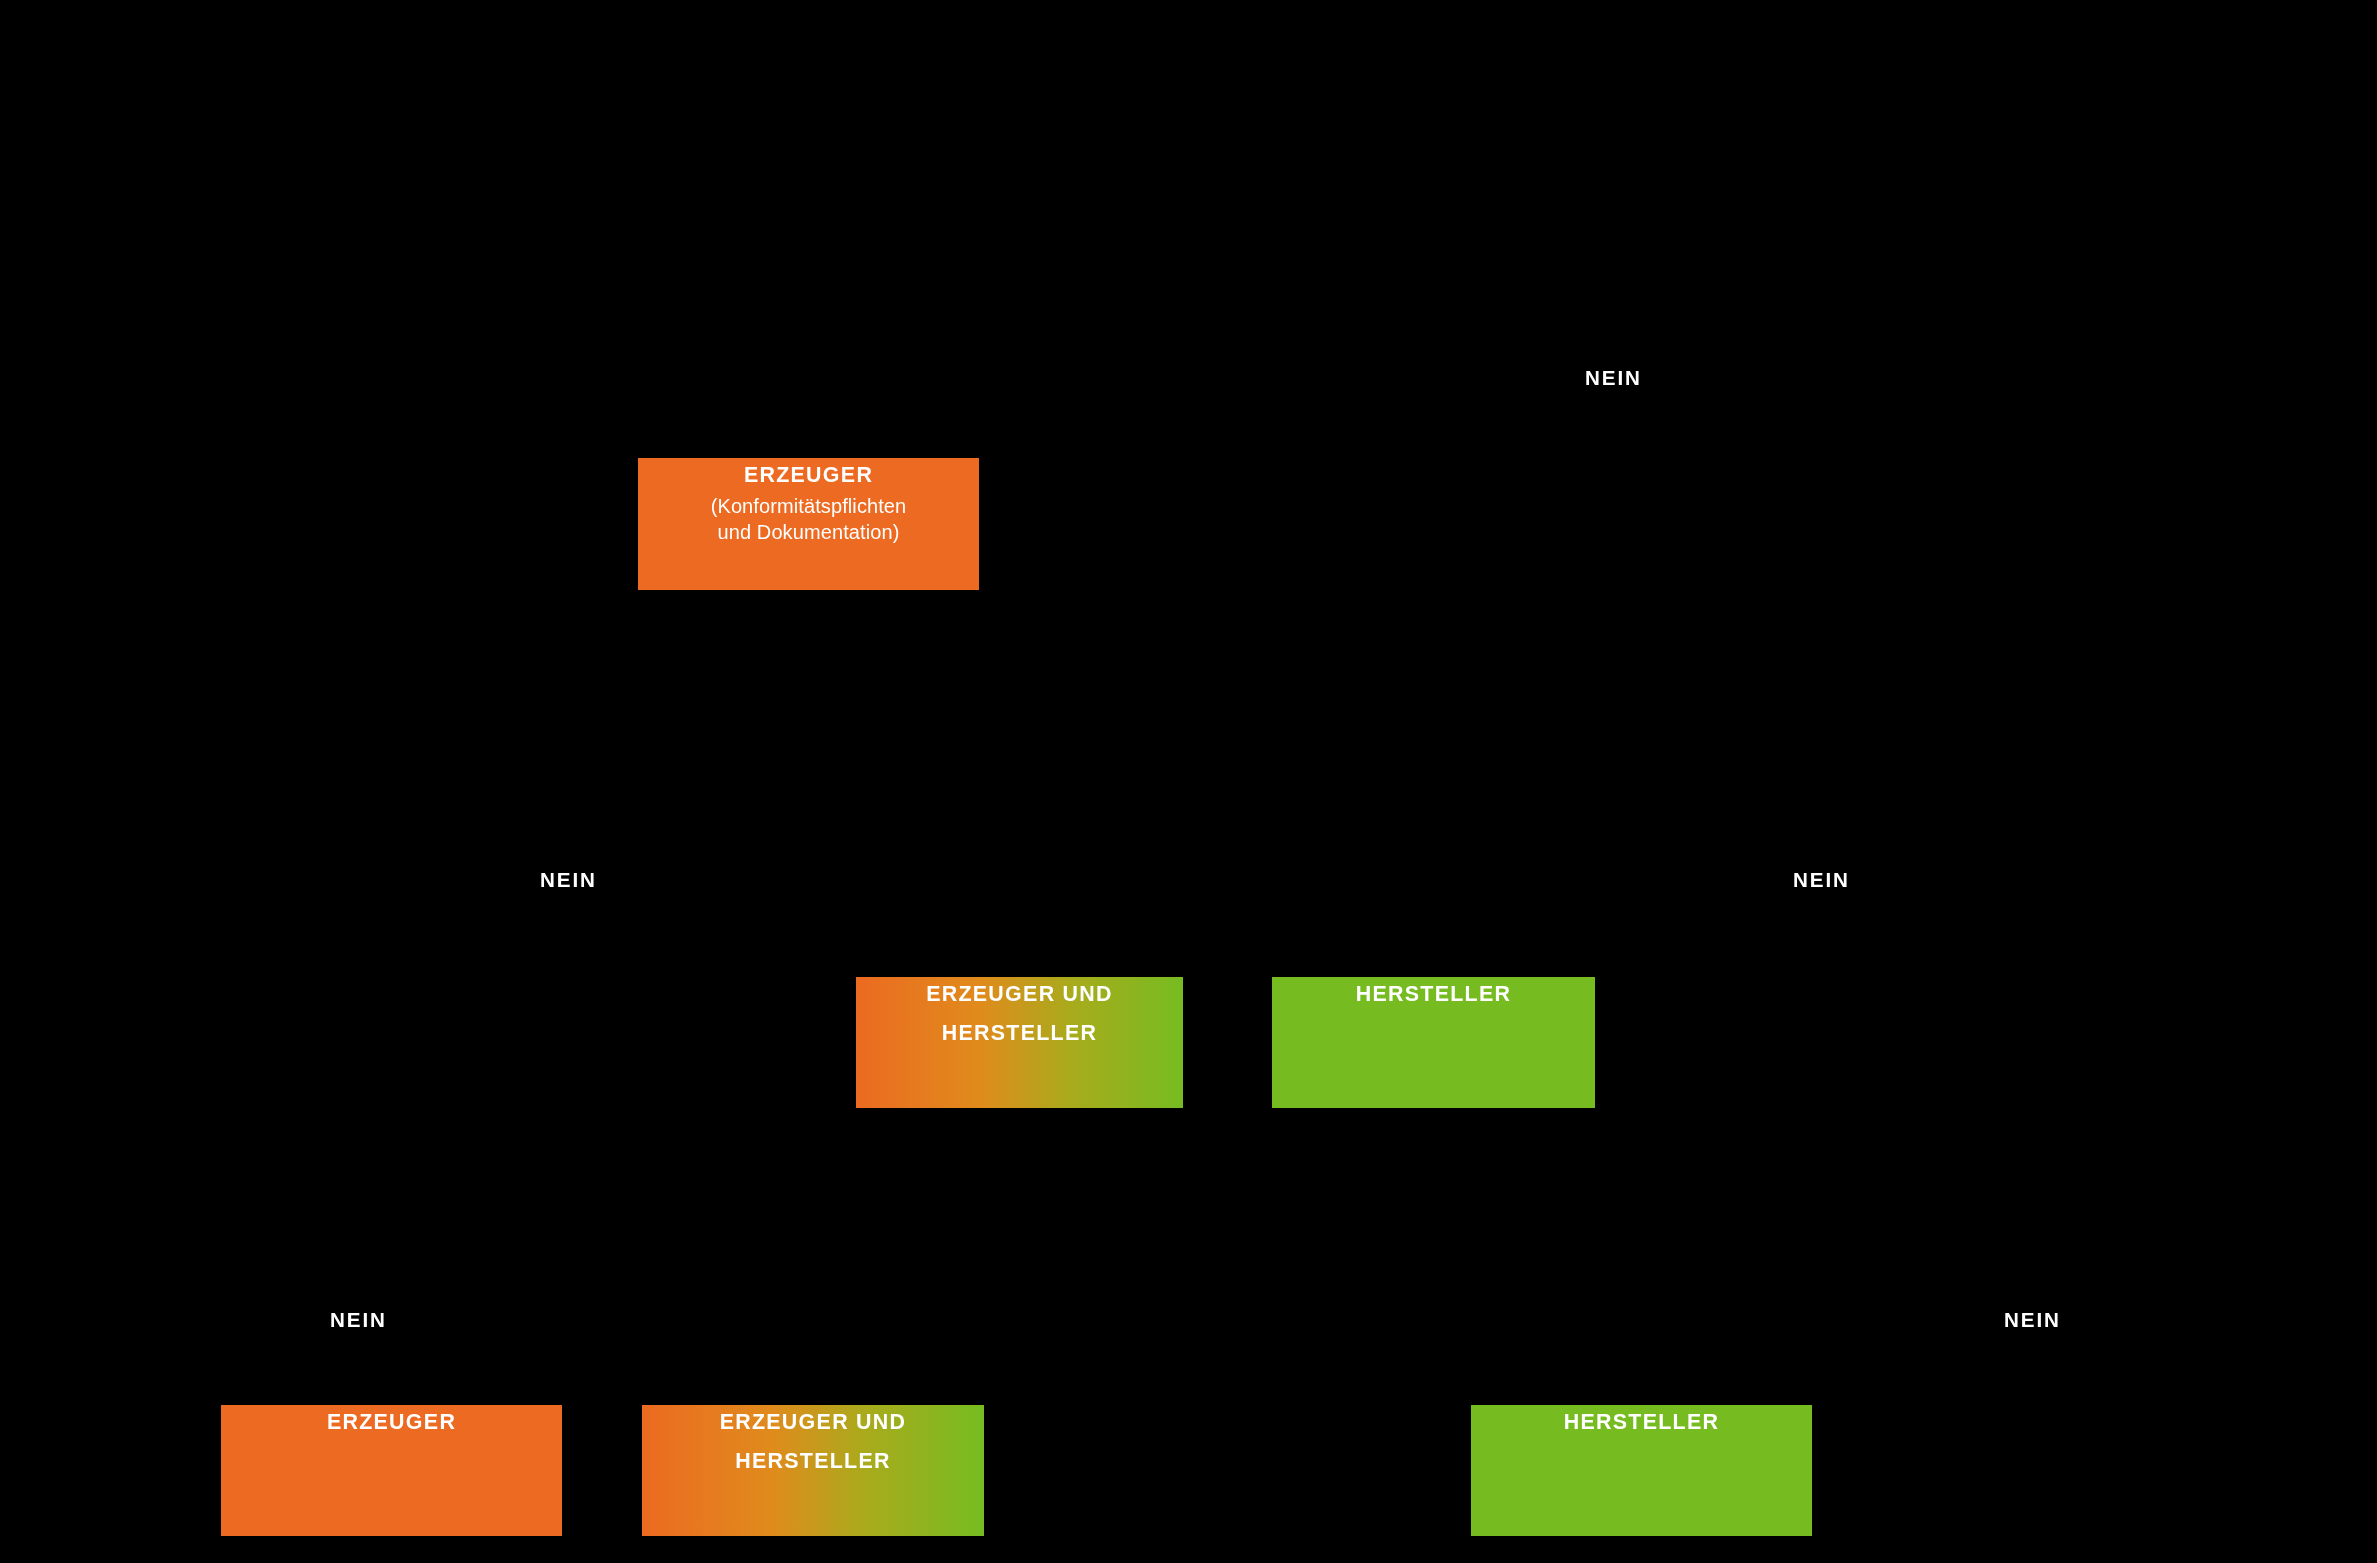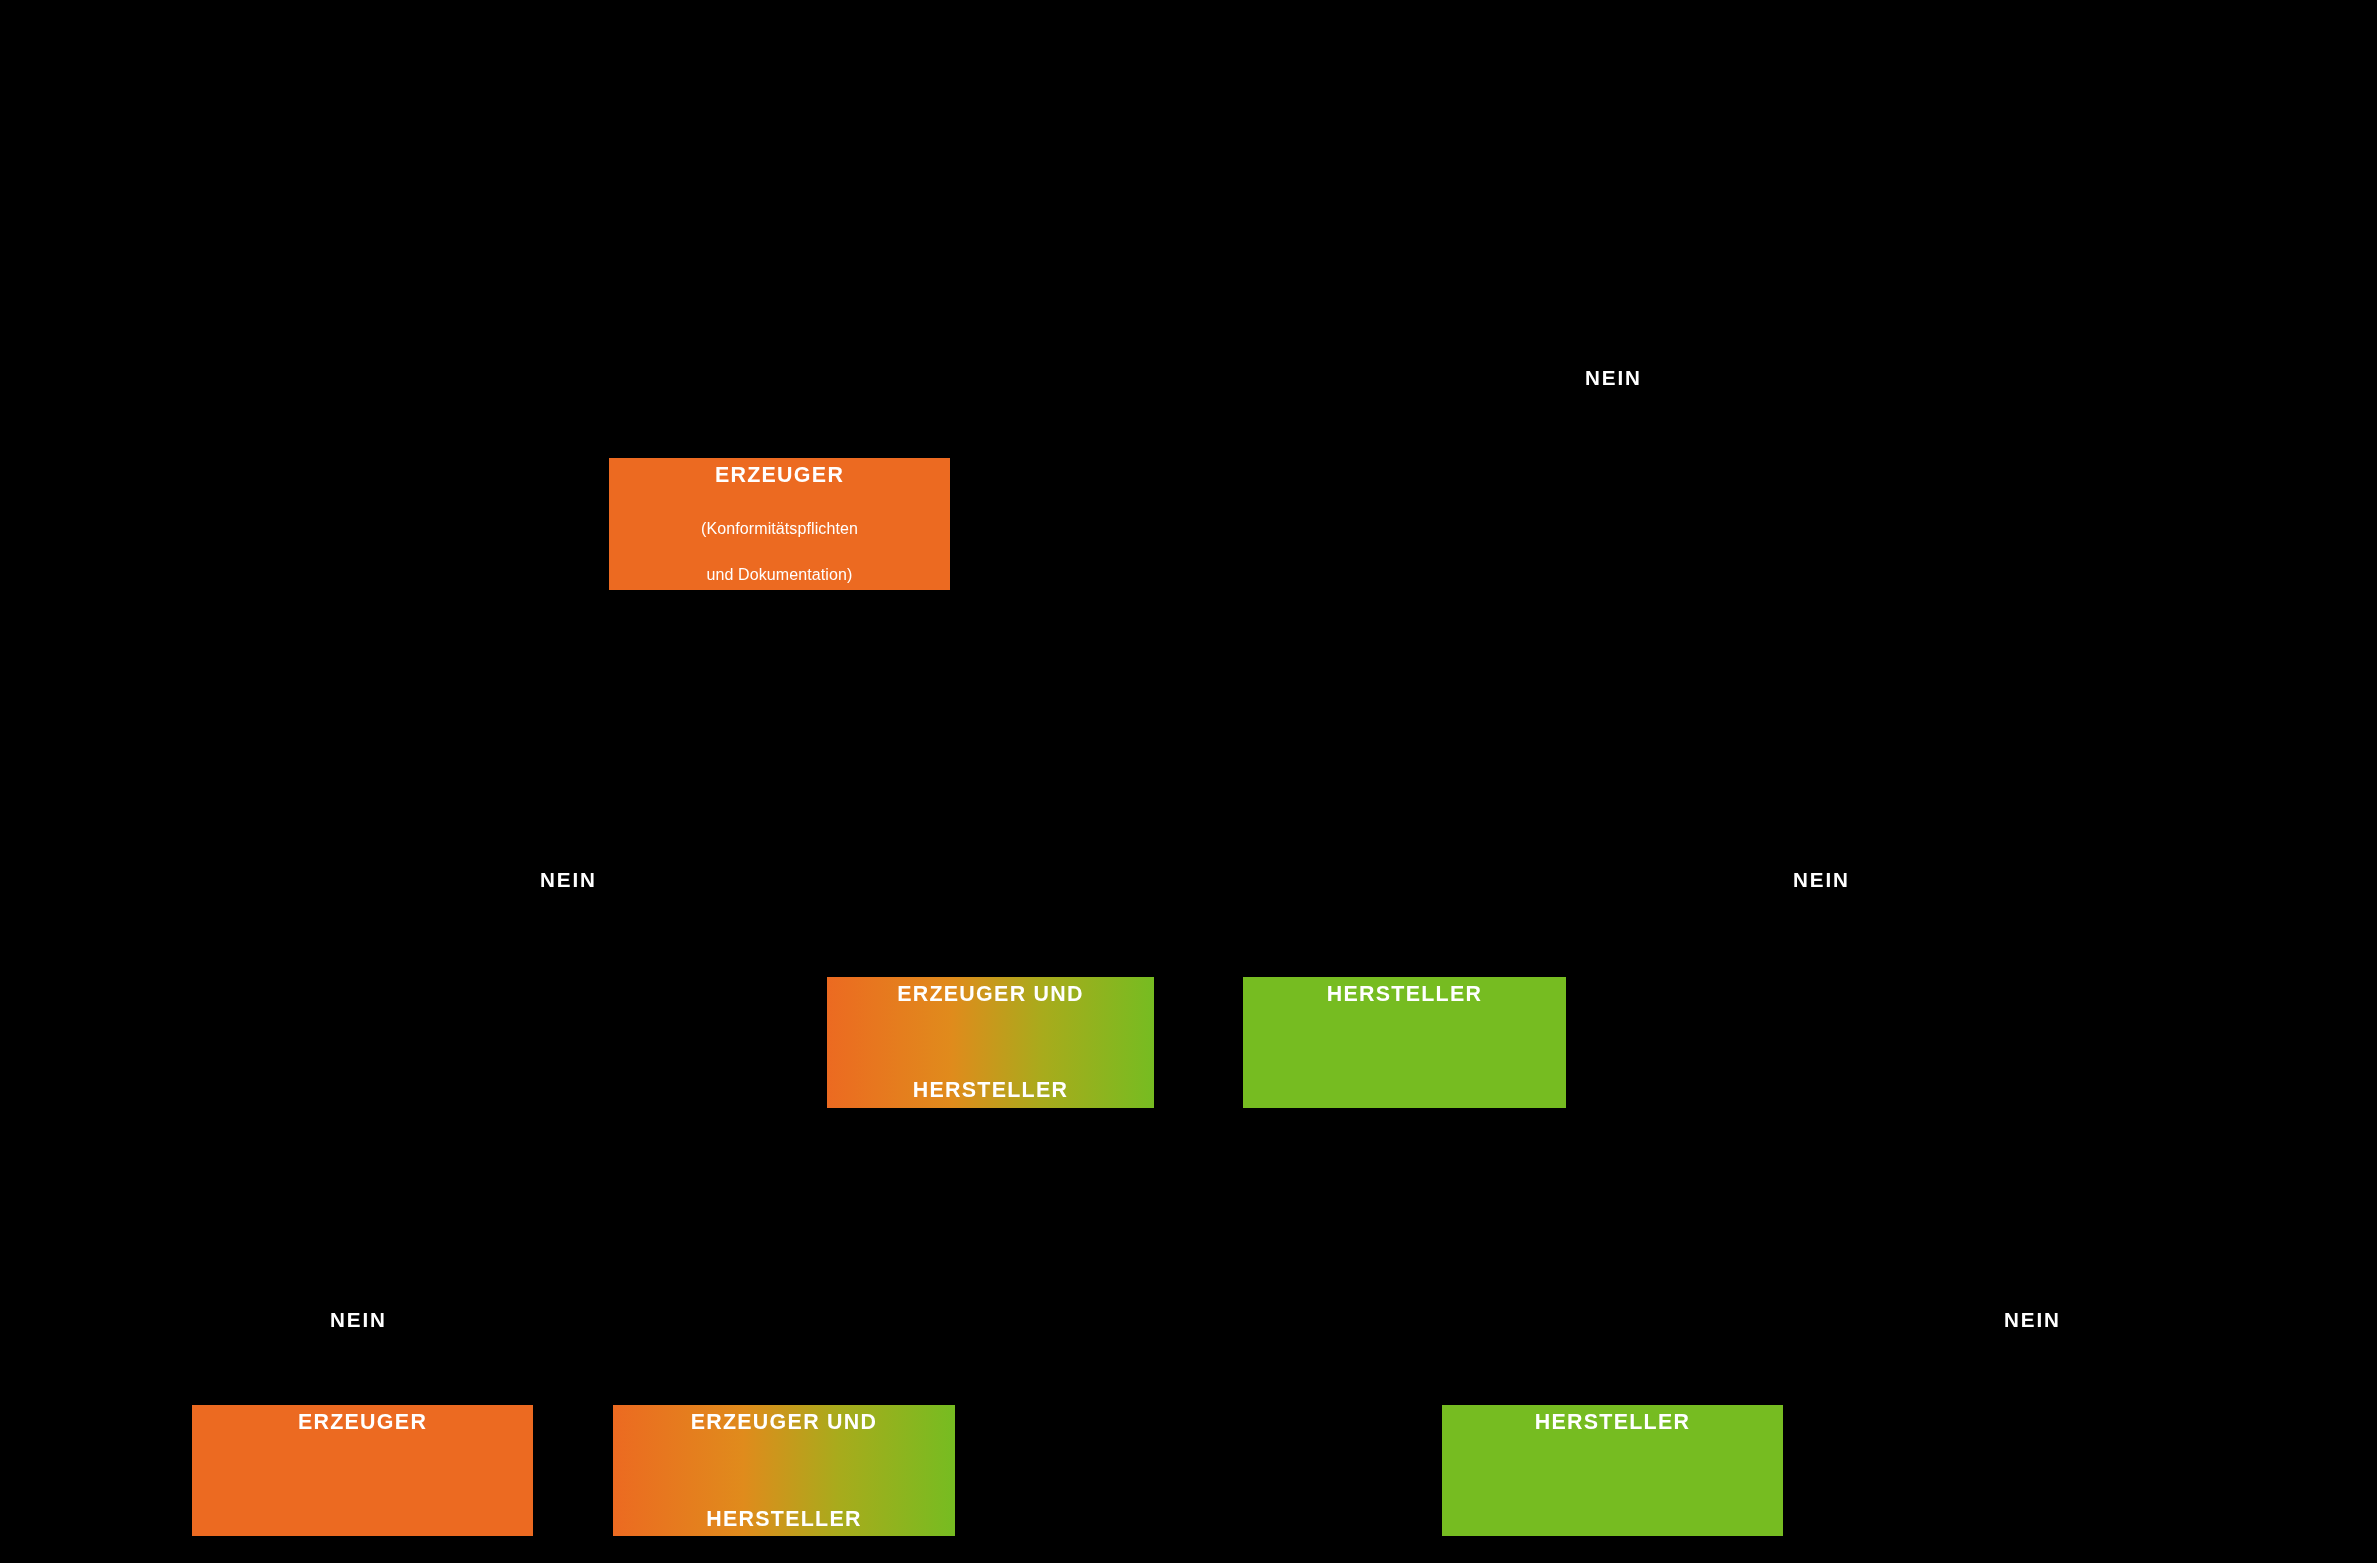--- a/index.html
+++ b/index.html
@@ -17,37 +17,38 @@
     font-family: "Liberation Sans", sans-serif;
   }
 
   
   .node {
     position: absolute;
     box-sizing: border-box;
     display: flex;
     flex-direction: column;
     align-items: center;
-    justify-content: space-between;
+    justify-content: flex-start;
     text-align: center;
     color: #ffffff;
     padding: 4.8px 8px;
+    margin-left: 29px;
   }
   .node .title {
     font-weight: 700;
     letter-spacing: 1.3px;
     text-transform: uppercase;
     line-height: 1.18;
     font-size: 21.4px;
   }
   .node .subtitle {
     font-weight: 400;
     letter-spacing: 0.1px;
     line-height: 1.32;
-    font-size: 16px;
+    font-size: 20px;
     margin-top: 4.8px;
   }
 
   
   .fill-orange   { background: #ec6a21; }
   .fill-green    { background: #76bc21; }
   .fill-gradient { background: linear-gradient(90deg, #ec6a21 0%, #e08b1c 38%, #a8ab1c 66%, #76bc21 100%); gap: 14px; }
 
   
   .hidden-node {

